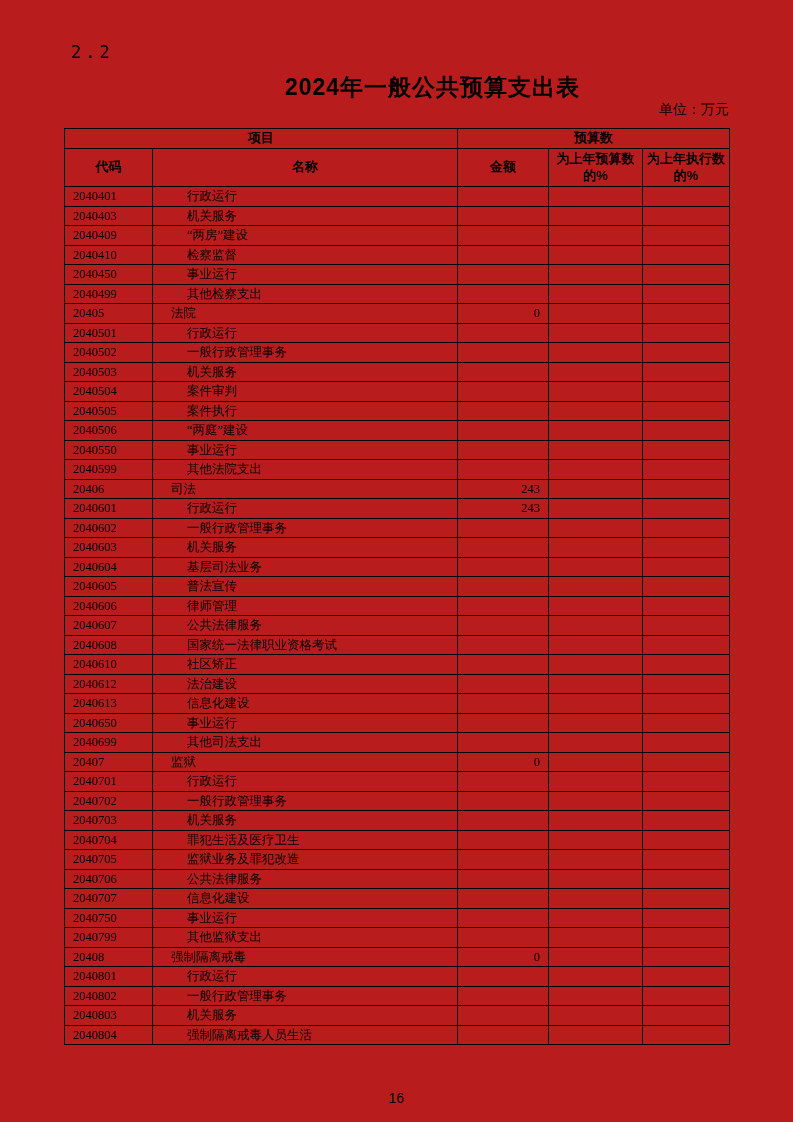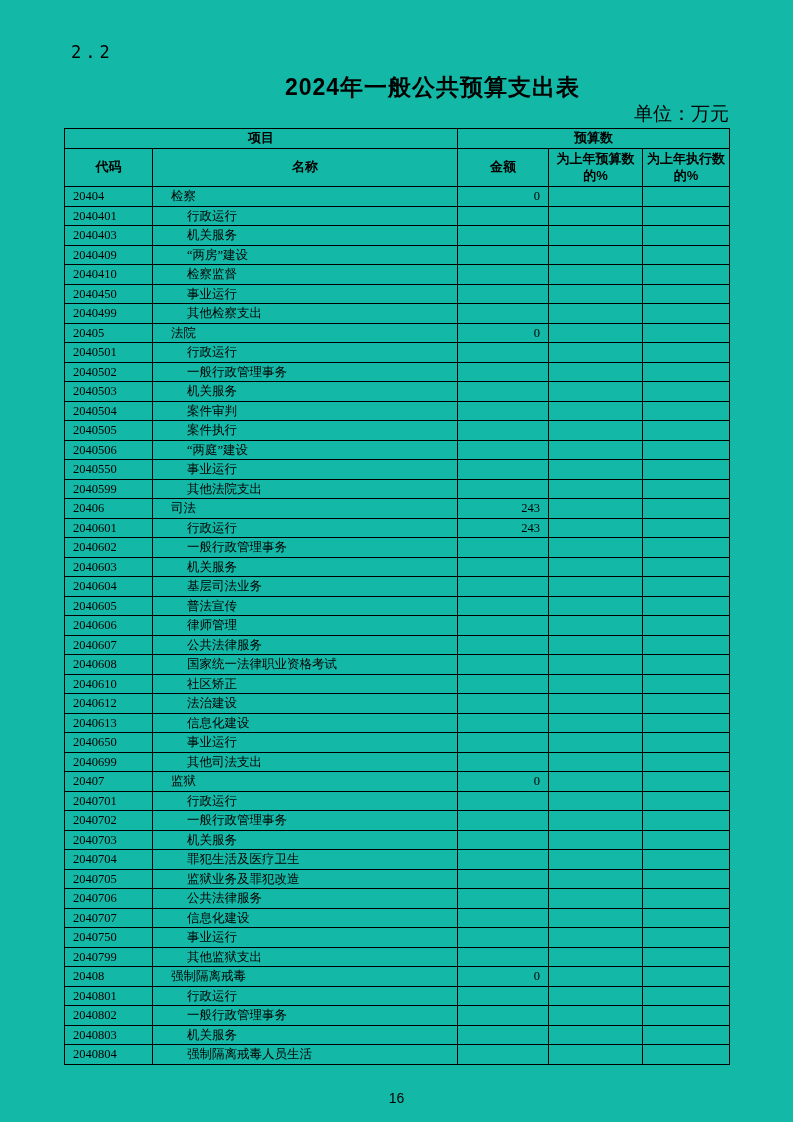--- a/index.html
+++ b/index.html
@@ -1,21 +1,21 @@
 <!DOCTYPE html>
 <html><head>
 <meta charset="utf-8">
 <style>
   * { margin: 0; padding: 0; box-sizing: border-box; }
   html, body { background: #e8e8e8; }
   .page {
     position: relative;
     width: 793px;
     height: 1122px;
-    background: #14b8a6;
+    background: #b91c1c;
     font-family: "Liberation Serif", serif;
     color: #000000;
     overflow: hidden;
   }
   .section-label {
     position: absolute;
     top: 42px;
     left: 71px;
     font-family: "DejaVu Sans Mono", monospace;
     font-size: 17px;
@@ -32,21 +32,21 @@
     font-size: 23px;
     font-weight: bold;
     letter-spacing: 1px;
     color: #000;
     margin-left: 36px;
   }
   .unit-label {
     position: absolute;
     top: 101px;
     right: 64px;
-    font-size: 19px;
+    font-size: 14px;
     font-family: Liberation Sans, sans-serif;
   }
   table.budget {
     position: absolute;
     top: 128px;
     left: 64px;
     width: 665px;
     border-collapse: collapse;
     table-layout: fixed;
     font-size: 12.5px;
@@ -110,27 +110,20 @@
       <tr class="hdr-sub">
         <th>代码</th>
         <th>名称</th>
         <th>金额</th>
         <th>为上年预算数的%</th>
         <th>为上年执行数的%</th>
       </tr>
     </thead>
     <tbody id="rows-body">
         <tr>
-    <td class="code">20404</td>
-    <td class="name lvl1">检察</td>
-    <td class="amount">0</td>
-    <td class="pct"></td>
-    <td class="pct"></td>
-  </tr>
-        <tr>
     <td class="code">2040401</td>
     <td class="name lvl2">行政运行</td>
     <td class="amount"></td>
     <td class="pct"></td>
     <td class="pct"></td>
   </tr>
         <tr>
     <td class="code">2040403</td>
     <td class="name lvl2">机关服务</td>
     <td class="amount"></td>

